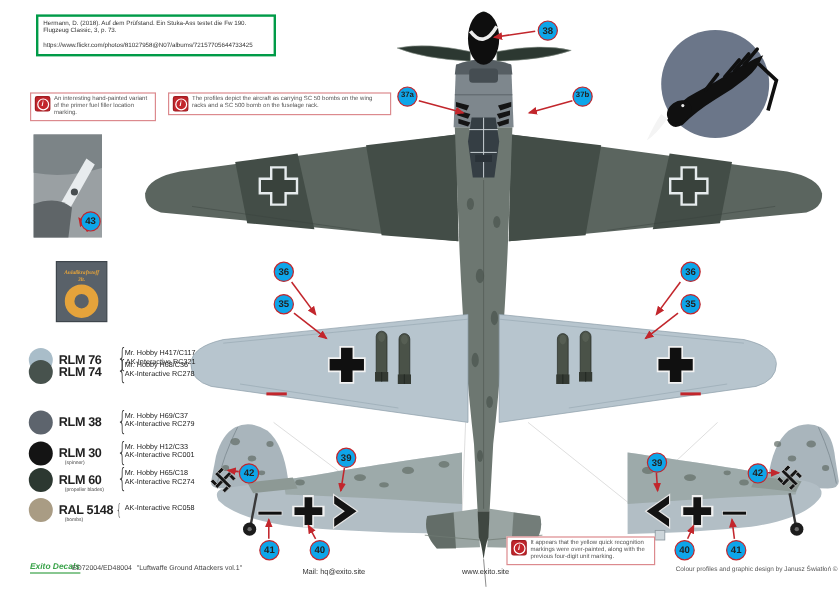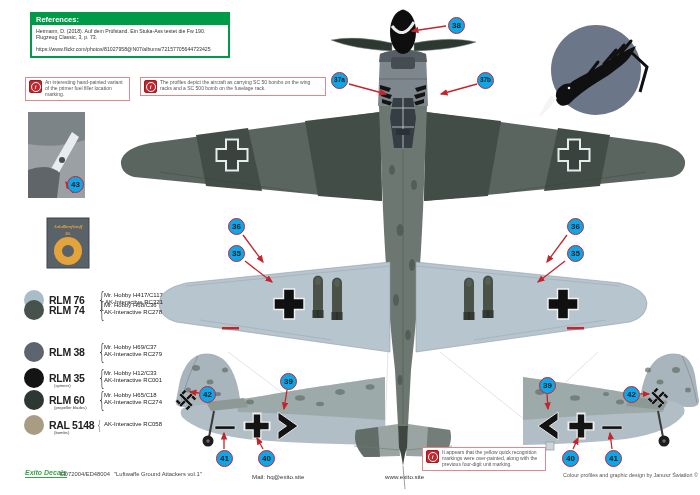--- a/index.html
+++ b/index.html
@@ -281,21 +281,20 @@
     <line x1="224" y1="449" x2="224" y2="433" marker-end="url(#ah)"></line>
     <line x1="263" y1="449" x2="257" y2="438" marker-end="url(#ah)"></line>
     <line x1="547" y1="394" x2="548" y2="409" marker-end="url(#ah)"></line>
     <line x1="640" y1="394" x2="649" y2="394" marker-end="url(#ah)"></line>
     <line x1="573" y1="449" x2="578" y2="438" marker-end="url(#ah)"></line>
     <line x1="612" y1="449" x2="610" y2="433" marker-end="url(#ah)"></line>
   </g>
 </svg>
 
 <div class="ov refbox">
-  <div class="hd">References:</div>
   <div class="bd">
     <div>Hermann, D. (2018). Auf dem Prüfstand. Ein Stuka-Ass testet die Fw 190.</div>
     <div>Flugzeug Classic, 3, p. 73.</div>
     <a class="lnk" href="#">https://www.flickr.com/photos/81027958@N07/albums/72157705644733425</a>
   </div>
 </div>
 
 <div class="ov note n1">
   <div class="ni">
         <span>i</span>
@@ -356,21 +355,21 @@
   <div class="swdot" style="background: rgb(93, 100, 109);"></div>
   <div class="swname">RLM 38</div>
   <div class="swbrace">{</div>
   <div class="swrefs">
     <div>Mr. Hobby H69/C37</div>
         <div>AK-Interactive RC279</div>
   </div>
 </div>
 <div class="swrow" style="top:368px;">
   <div class="swdot" style="background: rgb(20, 20, 20);"></div>
-  <div class="swname">RLM 35</div>
+  <div class="swname">RLM 30</div>
   <div class="swsub">(spinner)</div>
   <div class="swbrace">{</div>
   <div class="swrefs">
     <div>Mr. Hobby H12/C33</div>
         <div>AK-Interactive RC001</div>
   </div>
 </div>
 <div class="swrow" style="top:390px;">
   <div class="swdot" style="background: rgb(44, 56, 49);"></div>
   <div class="swname">RLM 60</div>

